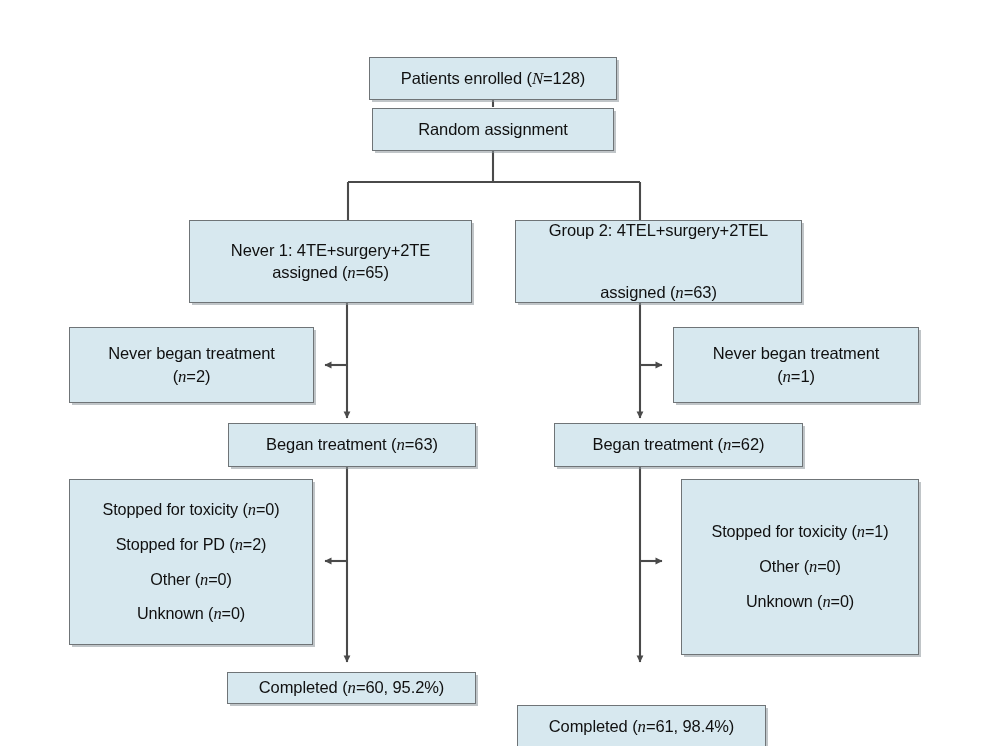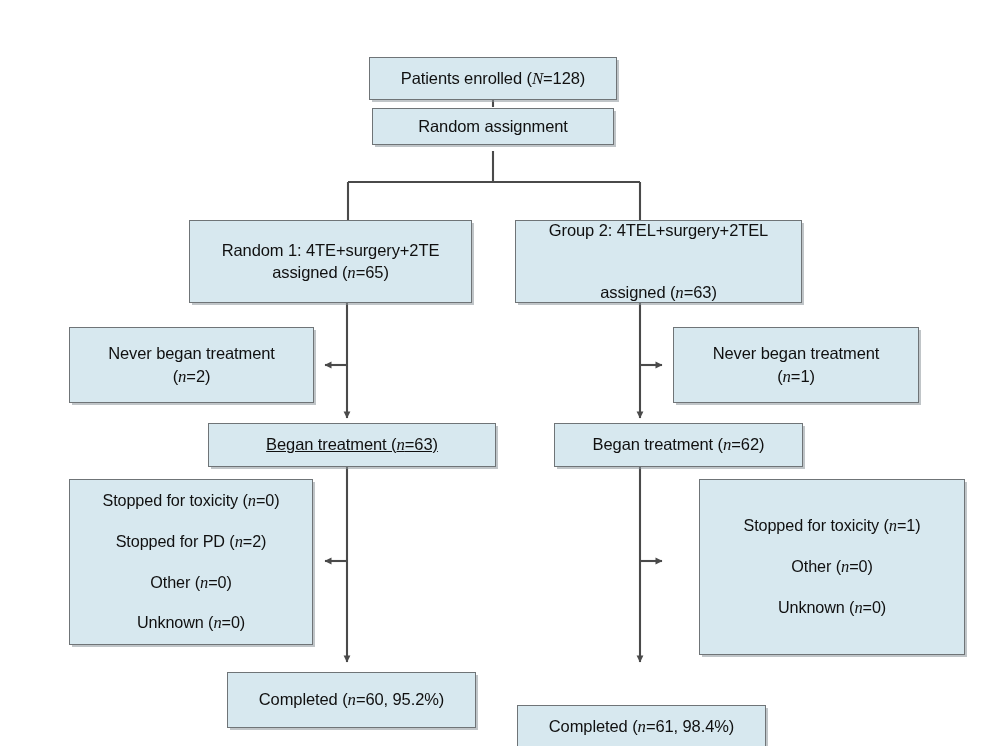--- a/index.html
+++ b/index.html
@@ -41,21 +41,21 @@
     line-height: 1.38;
     text-align: center;
     letter-spacing: -0.1px;
   }
   .node .line {
     display: block;
     white-space: nowrap;
   }
   .node.list {
     justify-content: center;
-    gap: 17px;
+    gap: 11px;
   }
   .node.list .line {
     font-size: 16.2px;
   }
   i.v {
     font-style: italic;
     font-family: "Liberation Serif", serif;
     font-size: 1.02em;
   }
 </style>
@@ -97,66 +97,66 @@
 
       <line x1="640" y1="467" x2="640" y2="662" marker-end="url(#arrow-down)"></line>
       <line x1="640" y1="561" x2="662" y2="561" marker-end="url(#arrow-right)"></line>
     </g>
   </svg>
 
   <div class="node" style="left:369px; top:21px; width:248px; height:43px;margin-top:36px;">
     <span class="line">Patients enrolled (<i class="v">N</i>=128)</span>
   </div>
 
-  <div class="node" style="left:372px; top:108px; width:242px; height:37px;">
+  <div class="node" style="left:372px; top:108px; width:242px; height:43px;">
     <span class="line">Random assignment</span>
   </div>
 
   <div class="node" style="left:189px; top:220px; width:283px; height:83px;">
-    <span class="line">Random 1: 4TE+surgery+2TE</span>
+    <span class="line">Never 1: 4TE+surgery+2TE</span>
     <span class="line">assigned (<i class="v">n</i>=65)</span>
   </div>
 
   <div class="node" style="left:515px; top:220px; width:287px; height:83px;gap:40px;">
     <span class="line">Group 2: 4TEL+surgery+2TEL</span>
     <span class="line">assigned (<i class="v">n</i>=63)</span>
   </div>
 
   <div class="node" style="left:69px; top:327px; width:245px; height:76px;">
     <span class="line">Never began treatment</span>
     <span class="line">(<i class="v">n</i>=2)</span>
   </div>
 
   <div class="node" style="left:673px; top:327px; width:246px; height:76px;">
     <span class="line">Never began treatment</span>
     <span class="line">(<i class="v">n</i>=1)</span>
   </div>
 
-  <div class="node" style="left:208px; top:423px; width:288px; height:44px;text-decoration:underline;">
+  <div class="node" style="left:228px; top:423px; width:248px; height:44px;">
     <span class="line">Began treatment (<i class="v">n</i>=63)</span>
   </div>
 
   <div class="node" style="left:515px; top:423px; width:249px; height:44px;margin-left:39px;">
     <span class="line">Began treatment (<i class="v">n</i>=62)</span>
   </div>
 
   <div class="node list" style="left:69px; top:479px; width:244px; height:166px;">
     <span class="line">Stopped for toxicity (<i class="v">n</i>=0)</span>
     <span class="line">Stopped for PD (<i class="v">n</i>=2)</span>
     <span class="line">Other (<i class="v">n</i>=0)</span>
     <span class="line">Unknown (<i class="v">n</i>=0)</span>
   </div>
 
-  <div class="node list" style="left:681px; top:479px; width:266px; height:176px;margin-left:18px;">
+  <div class="node list" style="left:681px; top:479px; width:238px; height:176px;">
     <span class="line">Stopped for toxicity (<i class="v">n</i>=1)</span>
     <span class="line">Other (<i class="v">n</i>=0)</span>
     <span class="line">Unknown (<i class="v">n</i>=0)</span>
   </div>
 
-  <div class="node" style="left:227px; top:672px; width:249px; height:56px;">
+  <div class="node" style="left:227px; top:672px; width:249px; height:32px;">
     <span class="line">Completed (<i class="v">n</i>=60, 95.2%)</span>
   </div>
 
   <div class="node" style="left:517px; top:672px; width:249px; height:44px;margin-top:33px;">
     <span class="line">Completed (<i class="v">n</i>=61, 98.4%)</span>
   </div>
 
 </div>
 
 </body></html>

